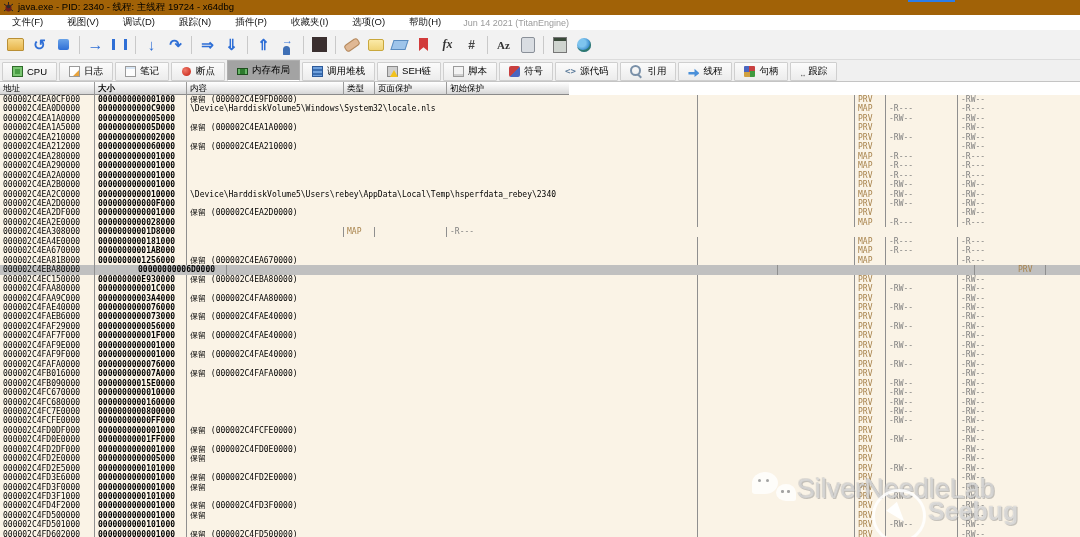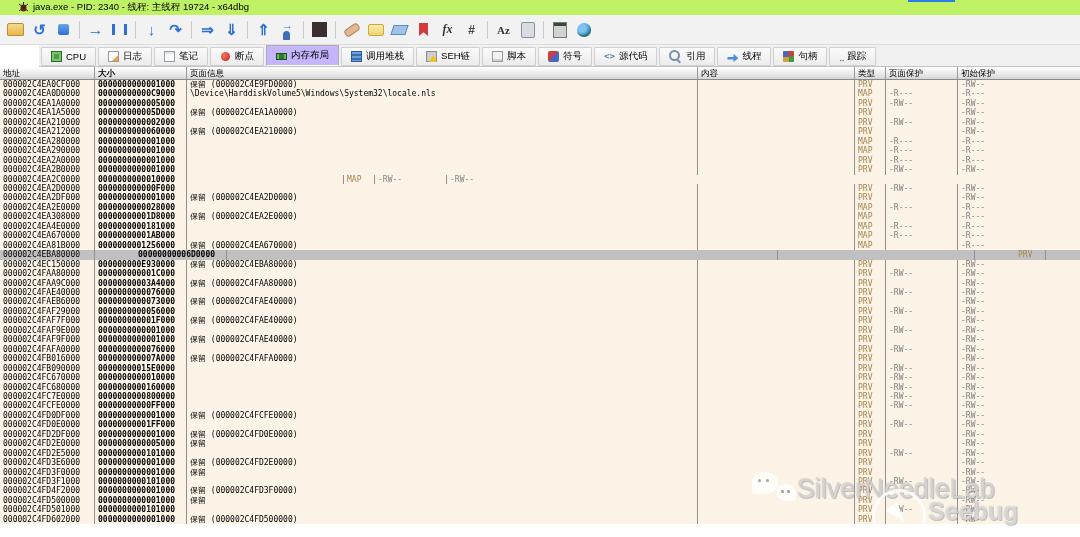--- a/index.html
+++ b/index.html
@@ -1,22 +1,22 @@
 <!DOCTYPE html>
 <html><head>
 <meta charset="utf-8">
 <style>
   html,body{margin:0;padding:0;}
   body{width:1080px;height:537px;overflow:hidden;background:#fff;
        font-family:"Liberation Sans",sans-serif;-webkit-font-smoothing:antialiased;}
   .app{position:relative;width:1080px;height:537px;background:#fff;}
 
   
-  .titlebar{height:15px;display:flex;align-items:center;gap:4px;padding-left:18px;
-            background:#bef264;font-size:9.5px;color:#000;}
+  .titlebar{height:15px;display:flex;align-items:center;gap:4px;padding-left:3px;
+            background:#a16207;font-size:9.5px;color:#000;}
   .blue-strip{position:absolute;left:908px;top:0;width:47px;height:2px;background:#2b7de9;}
 
   
   .menubar{height:15px;display:flex;align-items:center;background:#fff;font-size:9.5px;color:#111;}
   .menu-item{padding:0 12px;cursor:default;}
   .build-info{color:#9a9a9a;margin-left:10px;font-size:9px;}
 
   
   .toolbar{height:29px;display:flex;align-items:center;background:#f2f2f2;
            border-bottom:1px solid #dcdcdc;padding-left:4px;gap:1px;}
@@ -55,24 +55,24 @@
   .ic-strings::before{content:"A\1D22";font-size:11px;}
   .ic-detach{width:12px;height:14px;background:#d9dde2;border:1px solid #8a9099;border-radius:2px;}
   .ic-calculator{width:12px;height:14px;background:#cfd4cf;border:1px solid #777;
                  box-shadow:inset 0 3px 0 #3a4a3a;}
   .ic-globe{width:14px;height:14px;border-radius:50%;
             background:radial-gradient(circle at 35% 35%,#7ec4ee 0 30%,#3e8fd0 60%,#2b6db0);
             box-shadow:inset -1px -2px 0 rgba(40,110,60,.65);}
 
   
   .tabbar{height:21px;display:flex;align-items:flex-end;background:#f0f0f0;
-          border-bottom:1px solid #c4c4c4;padding-left:2px;gap:2px;margin-left:39px;}
+          border-bottom:1px solid #c4c4c4;padding-left:2px;gap:2px;}
   .tab{height:17px;display:flex;align-items:center;gap:4px;padding:0 9px;font-size:9.5px;color:#000;
        background:linear-gradient(#fbfbfb,#ececec);border:1px solid #cfcfcf;border-radius:1px;}
-  .tab.active{background:#c4b5fd;height:19px;border-color:#aeaeae;border-bottom-color:#fff;}
+  .tab.active{background:#a3a3a3;height:19px;border-color:#aeaeae;border-bottom-color:#fff;}
   .ti{width:11px;height:11px;display:inline-block;position:relative;flex:none;}
   .ti-cpu{background:#4a9e45;border:1px solid #2e6b2a;box-shadow:inset 0 0 0 2px #79c471;box-sizing:border-box;}
   .ti-log{background:#fff;border:1px solid #9a9a9a;box-sizing:border-box;}
   .ti-log::after{content:"";position:absolute;right:0;bottom:0;width:6px;height:6px;
                  background:#e8a33c;clip-path:polygon(100% 0,0 100%,100% 100%);}
   .ti-notes{background:#fdfdfd;border:1px solid #9a9a9a;box-sizing:border-box;
             box-shadow:inset 0 2px 0 #d8e6f4;}
   .ti-breakpoint{width:9px;height:9px;border-radius:50%;background:radial-gradient(circle at 35% 35%,#f07a6a,#c41c0e);margin:1px;}
   .ti-memory-map{height:7px;margin-top:2px;background:#2d7a2d;border:1px solid #1d4f1d;box-sizing:border-box;
                  box-shadow:inset 2px 0 0 #67b467,inset -2px 0 0 #67b467;}
@@ -151,20 +151,31 @@
             <line x1="5.5" y1="0" x2="5.5" y2="4"></line>
           </g>
         <ellipse cx="5.5" cy="6" rx="3" ry="3.6" fill="#6e1d1d"></ellipse>
         <ellipse cx="5.5" cy="4.6" rx="2" ry="1.6" fill="#2b2b2b"></ellipse>
       </svg>
     </span>
     <span>java.exe - PID: 2340 - 线程: 主线程 19724 - x64dbg</span>
     <div class="blue-strip"></div>
   </div>
 
+  <div class="menubar" id="menubar">
+      <span class="menu-item">文件(F)</span>
+      <span class="menu-item">视图(V)</span>
+      <span class="menu-item">调试(D)</span>
+      <span class="menu-item">跟踪(N)</span>
+      <span class="menu-item">插件(P)</span>
+      <span class="menu-item">收藏夹(I)</span>
+      <span class="menu-item">选项(O)</span>
+      <span class="menu-item">帮助(H)</span>
+      <span class="build-info">Jun 14 2021 (TitanEngine)</span>
+    </div>
 
   <div class="toolbar" id="toolbar">
       <span class="tb-btn">
         <span class="ic ic-open-file"></span>
       </span>
       <span class="tb-btn">
         <span class="ic ic-restart"></span>
       </span>
       <span class="tb-btn">
         <span class="ic ic-stop"></span>
@@ -292,21 +303,20 @@
       <div class="tab">
         <span class="ti ti-trace"></span>
         <span>跟踪</span>
       </div>
     </div>
 
   <div class="table">
     <div class="thead" id="thead">
         <div class="th c0">地址</div>
         <div class="th c1">大小</div>
-        <div class="th c2">页面信息</div>
         <div class="th c3">内容</div>
         <div class="th c4">类型</div>
         <div class="th c5">页面保护</div>
         <div class="th c6">初始保护</div>
       </div>
     <div class="tbody" id="tbody">
         <div class="row">
           <div class="cell c0 a">000002C4EA0CF000</div>
           <div class="cell c1 s">0000000000001000</div>
           <div class="cell c2 i">保留 (000002C4E9FD0000)</div>
@@ -392,20 +402,21 @@
           <div class="cell c1 s">0000000000001000</div>
           <div class="cell c2 i"></div>
           <div class="cell c3 c"></div>
           <div class="cell c4 t">PRV</div>
           <div class="cell c5 p">-RW--</div>
           <div class="cell c6 q">-RW--</div>
         </div>
         <div class="row">
           <div class="cell c0 a">000002C4EA2C0000</div>
           <div class="cell c1 s">0000000000010000</div>
+          <div class="cell c2 i">\Device\HarddiskVolume5\Users\rebey\AppData\Local\Temp\hsperfdata_rebey\2340</div>
           <div class="cell c3 c"></div>
           <div class="cell c4 t">MAP</div>
           <div class="cell c5 p">-RW--</div>
           <div class="cell c6 q">-RW--</div>
         </div>
         <div class="row">
           <div class="cell c0 a">000002C4EA2D0000</div>
           <div class="cell c1 s">000000000000F000</div>
           <div class="cell c2 i"></div>
           <div class="cell c3 c"></div>
@@ -427,21 +438,20 @@
           <div class="cell c1 s">0000000000028000</div>
           <div class="cell c2 i"></div>
           <div class="cell c3 c"></div>
           <div class="cell c4 t">MAP</div>
           <div class="cell c5 p">-R---</div>
           <div class="cell c6 q">-R---</div>
         </div>
         <div class="row">
           <div class="cell c0 a">000002C4EA308000</div>
           <div class="cell c1 s">00000000001D8000</div>
-          <div class="cell c2 i">保留 (000002C4EA2E0000)</div>
           <div class="cell c3 c"></div>
           <div class="cell c4 t">MAP</div>
           <div class="cell c5 p"></div>
           <div class="cell c6 q">-R---</div>
         </div>
         <div class="row">
           <div class="cell c0 a">000002C4EA4E0000</div>
           <div class="cell c1 s">0000000000181000</div>
           <div class="cell c2 i"></div>
           <div class="cell c3 c"></div>

